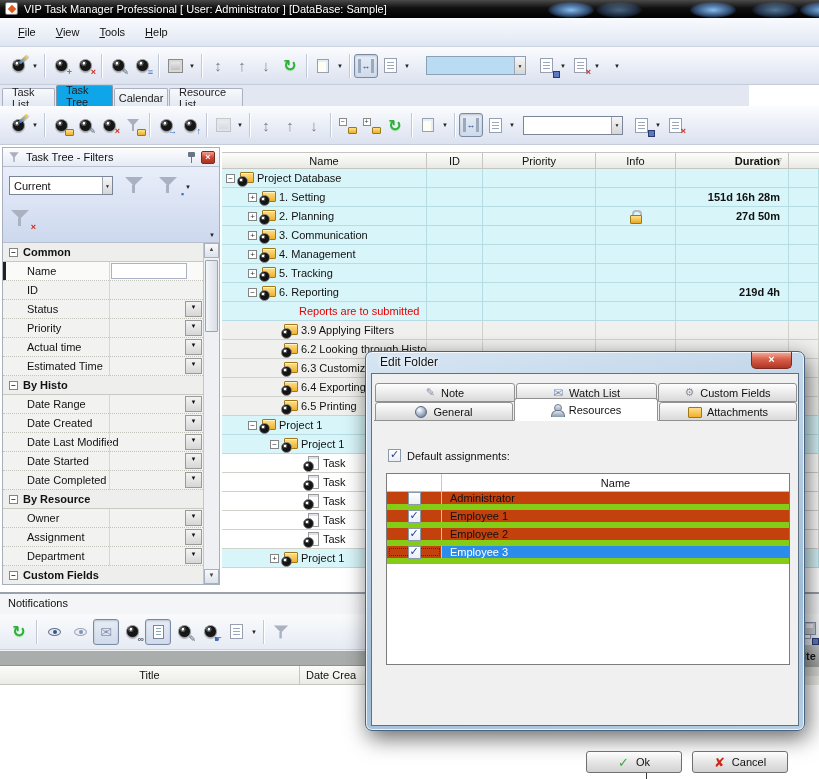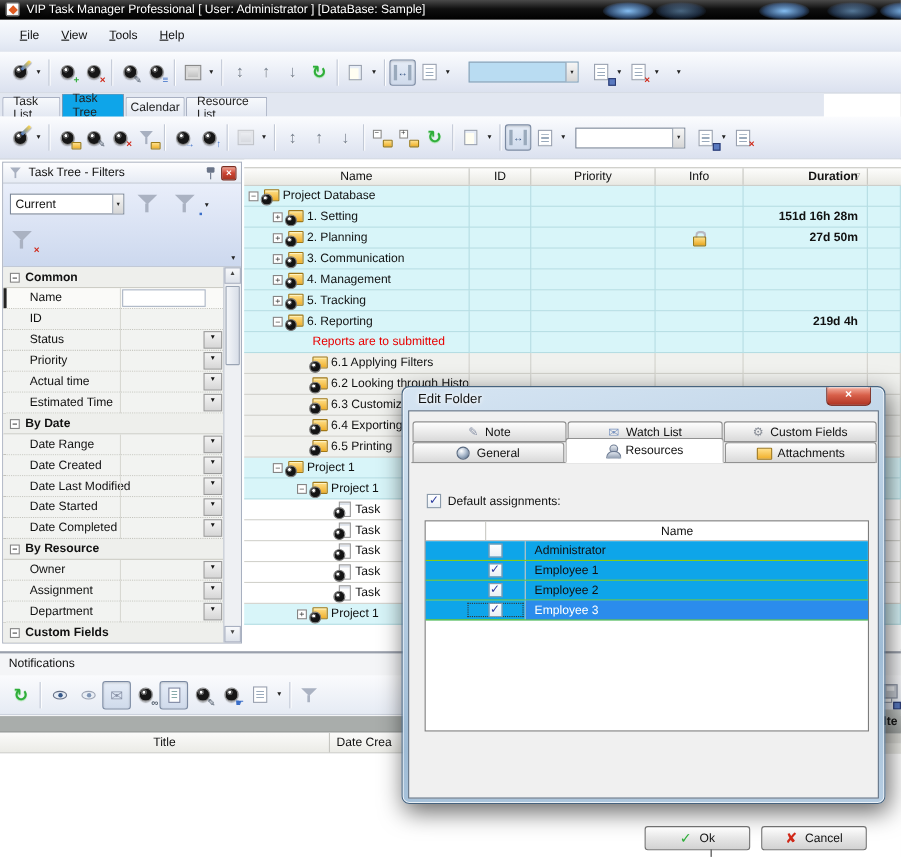--- a/index.html
+++ b/index.html
@@ -143,21 +143,21 @@
   .texp.expand-plus{visibility:visible;} .texp.expand-plus::before{content:"+";}
   .texp.expand-minus{visibility:visible;} .texp.expand-minus::before{content:"−";}
   .tico{position:relative;width:16px;height:15px;flex:0 0 auto;margin-right:3px;}
   .tico.icon-folder::before{content:"";position:absolute;left:2px;top:1px;width:12px;height:9px;
     background:linear-gradient(#ffe08a,#f0b02c);border:1px solid #a07818;border-radius:1px;box-shadow:inset 0 1px 0 #fff3c0;}
   .tico.icon-task::before{content:"";position:absolute;left:4px;top:0;width:9px;height:12px;
     background:#fdfdfd;border:1px solid #9a9a9a;box-shadow:inset 0 2px 0 #dde2ea;}
   .tico.icon-folder::after,.tico.icon-task::after{content:"";position:absolute;left:-1px;bottom:-1px;width:9px;height:9px;border-radius:50%;
     background:radial-gradient(circle at 35% 32%,#fff 0 1px,#555 1.5px 2px,#141414 2.5px);border:1px solid #777;}
   .tname{color:#111;}
-  .kind-note .tname{color:#e80000;margin-left:5px;}
+  .kind-note .tname{color:#e80000;margin-left:20px;}
   .c-dur{justify-content:flex-end;padding-right:8px;}
   .iico{display:none;margin:0 auto;}
   .iico.info-lock{display:block;position:relative;width:11px;height:12px;}
   .iico.info-lock::before{content:"";position:absolute;left:2px;top:0;width:6px;height:6px;border:2px solid #b8b8c2;
     border-bottom:none;border-radius:4px 4px 0 0;}
   .iico.info-lock::after{content:"";position:absolute;left:0;top:5px;width:10px;height:7px;
     background:linear-gradient(#ffe08a,#e8a820);border:1px solid #9a7a18;border-radius:1px;}
   .iico.info-note{display:block;font-size:12px;color:#8a93a8;transform:rotate(0deg);}
 
   
@@ -219,21 +219,21 @@
   .d-content{position:absolute;left:2px;top:46px;width:422px;height:304px;border-top:1px solid #919191;background:#f0f0f0;}
   .cb{width:13px;height:13px;border:1px solid #8a9aaa;background:linear-gradient(#fff,#e9eff5);
     display:inline-block;position:relative;flex:0 0 auto;}
   .cb.on::before{content:"✓";position:absolute;left:1px;top:-2px;color:#2b3a9e;font-weight:bold;font-size:11px;}
   .d-check{position:absolute;left:14px;top:28px;display:flex;align-items:center;gap:6px;}
   .rtable{position:absolute;left:12px;top:52px;width:404px;height:192px;border:1px solid #7c7c7c;background:#fff;}
   .rhead{display:flex;height:18px;background:linear-gradient(#fbfbfa,#ececе8);border-bottom:1px solid #bdbdb8;}
   .rc-check{width:55px;border-right:1px solid #c9c9c4;display:flex;align-items:center;justify-content:center;flex:0 0 auto;}
   .rc-name{flex:1;display:flex;align-items:center;padding-left:8px;}
   .rhead .rc-name{justify-content:center;padding-left:0;}
-  .rrow{display:flex;height:18px;border-bottom:1px solid #84cc16;background:#0ea5e9;padding-left:36px;}
+  .rrow{display:flex;height:18px;border-bottom:6px solid #84cc16;background:#c2410c;}
   .rrow .cb{width:13px;height:13px;}
   .rrow.checked-true .cb::before{content:"✓";position:absolute;left:1px;top:-2px;color:#2b3a9e;font-weight:bold;font-size:11px;}
   .rrow.selected-true .rc-name{background:#2b8cec;color:#fff;}
   .rrow.selected-true .rc-check{outline:1px dotted #333;outline-offset:-3px;}
   .dbtn{position:absolute;top:330px;width:96px;height:22px;display:flex;align-items:center;justify-content:center;gap:7px;
     background:linear-gradient(#fefefe,#e6e6e6 50%,#d2d2d2);border:1px solid #707070;border-radius:3px;color:#111;}
   .dbtn-ok{left:212px;} .dbtn-cancel{left:318px;}
   .glyph-ok{color:#2fae3a;font-weight:bold;font-size:13px;}
   .glyph-cancel{color:#d02818;font-weight:bold;font-size:13px;}
 </style>
@@ -511,21 +511,21 @@
 
           <span class="flabel">Estimated Time</span>
           <span class="fval">
 
             <span class="fdrop"></span>
           </span>
         </div>
 
         <div class="frow kind-group">
           <span class="fgbox"></span>
-          <span class="flabel">By Date</span>
+          <span class="flabel">By Histo</span>
 
         </div>
 
         <div class="frow kind-field control-dropdown">
 
           <span class="flabel">Date Range</span>
           <span class="fval">
 
             <span class="fdrop"></span>
           </span>
@@ -741,21 +741,21 @@
           <div class="tc c-info"></div>
           <div class="tc c-dur"></div>
           <div class="tc c-x"></div>
         </div>
 
         <div class="trow bg-gray">
           <div class="tc c-name">
             <span class="tindent" style="--lvl: 2;"></span>
             <span class="texp"></span>
             <span class="tico icon-folder"></span>
-            <span class="tname">6.1 Applying Filters</span>
+            <span class="tname">3.9 Applying Filters</span>
           </div>
           <div class="tc c-id"></div>
           <div class="tc c-prio"></div>
           <div class="tc c-info"></div>
           <div class="tc c-dur"></div>
           <div class="tc c-x"></div>
         </div>
 
         <div class="trow bg-gray">
           <div class="tc c-name">

